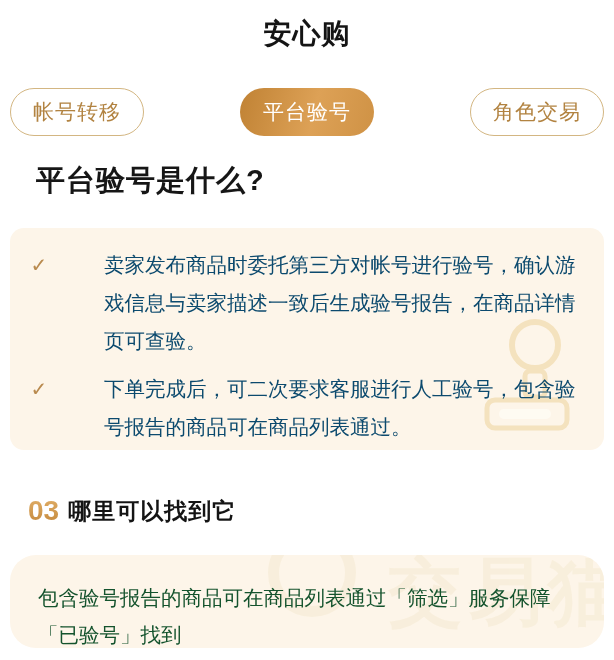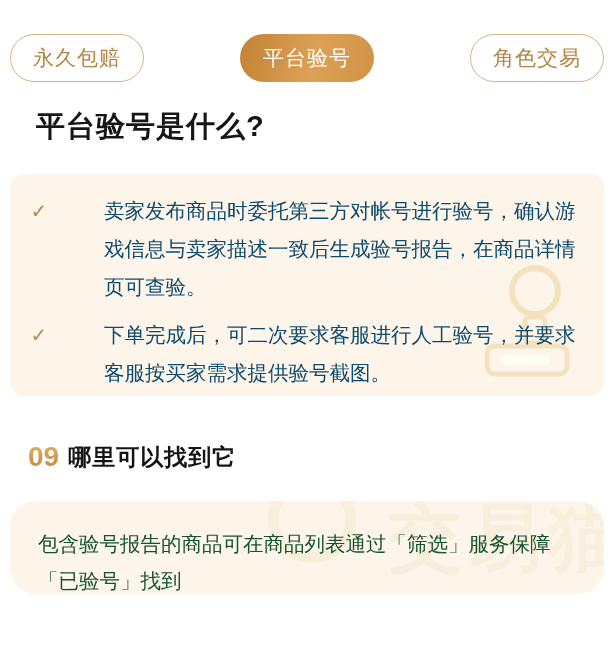--- a/index.html
+++ b/index.html
@@ -101,56 +101,57 @@
     position:absolute;left:378px;top:6px;
     font-size:74px;font-weight:800;color:#f5ead2;letter-spacing:6px;
     white-space:nowrap;
   }
 </style>
 </head>
 <body>
 
 <div class="page">
 
+  <div class="page-title">安心购</div>
 
   <div class="tabs">
     <div class="pill">
-      <span>永久包赔</span>
+      <span>帐号转移</span>
     </div>
     <div class="pill active">
       <span>平台验号</span>
     </div>
     <div class="pill">
       <span>角色交易</span>
     </div>
   </div>
 
   <div class="what-heading">平台验号是什么?</div>
 
   <div class="info-box">
     <div class="bullet">
       <span class="check">✓</span>
       <span class="check-gap"></span>
       <span class="btext">卖家发布商品时委托第三方对帐号进行验号，确认游戏信息与卖家描述一致后生成验号报告，在商品详情页可查验。</span>
     </div>
     <div class="bullet">
       <span class="check">✓</span>
       <span class="check-gap"></span>
-      <span class="btext">下单完成后，可二次要求客服进行人工验号，并要求客服按买家需求提供验号截图。</span>
+      <span class="btext">下单完成后，可二次要求客服进行人工验号，包含验号报告的商品可在商品列表通过。</span>
     </div>
     <svg class="seal-watermark" width="120" height="130" viewBox="0 0 120 130" fill="none" xmlns="http://www.w3.org/2000/svg">
       <circle cx="68" cy="32" r="23" stroke="#f2dcb0" stroke-width="6" fill="none"></circle>
       <rect x="58" y="58" width="20" height="26" rx="5" stroke="#f2dcb0" stroke-width="5" fill="none"></rect>
       <rect x="20" y="87" width="80" height="28" rx="8" stroke="#f2dcb0" stroke-width="5" fill="none"></rect>
       <rect x="32" y="96" width="52" height="10" rx="5" fill="#fffdf6"></rect>
     </svg>
   </div>
 
   <div class="find-heading">
-    <span class="find-num">09</span>
+    <span class="find-num">03</span>
     <span class="find-label">哪里可以找到它</span>
   </div>
 
   <div class="find-box">
     <div class="brand-watermark">
       <div class="ring"></div>
       <div class="wm-text">交易猫</div>
     </div>
     <div class="find-text">包含验号报告的商品可在商品列表通过「筛选」服务保障「已验号」找到</div>
   </div>

